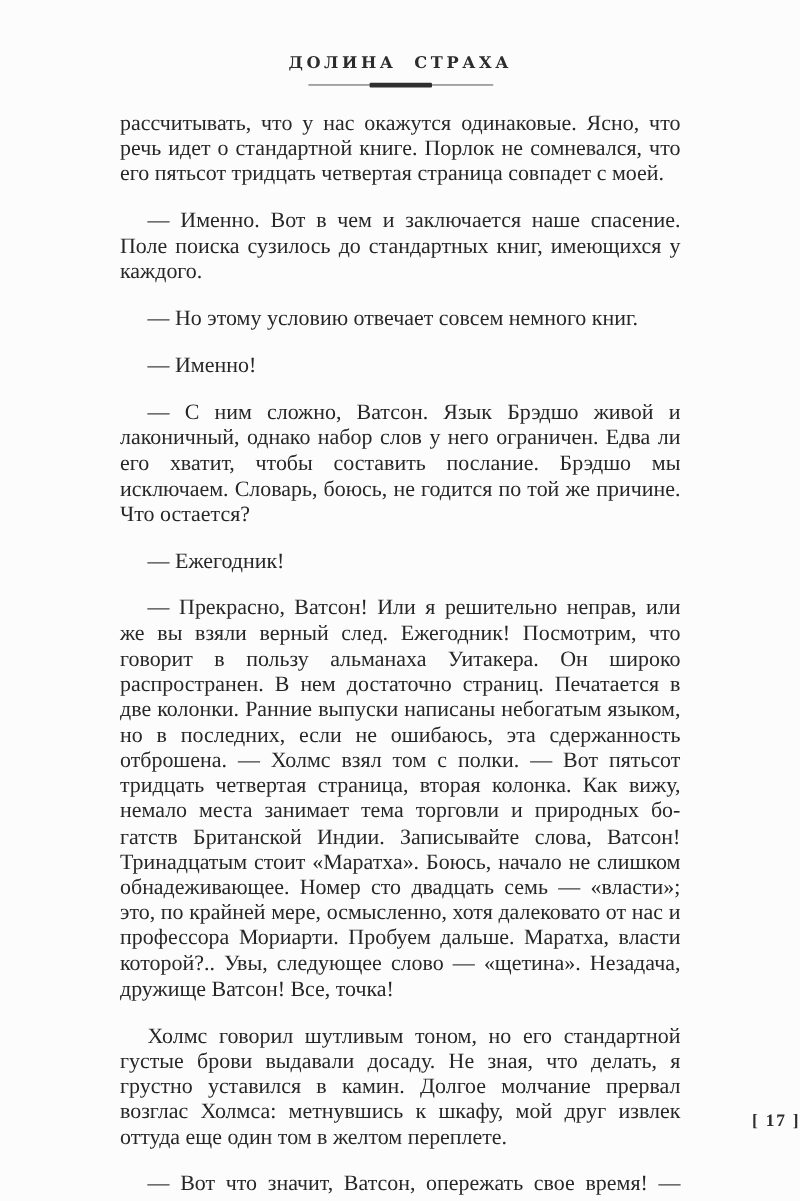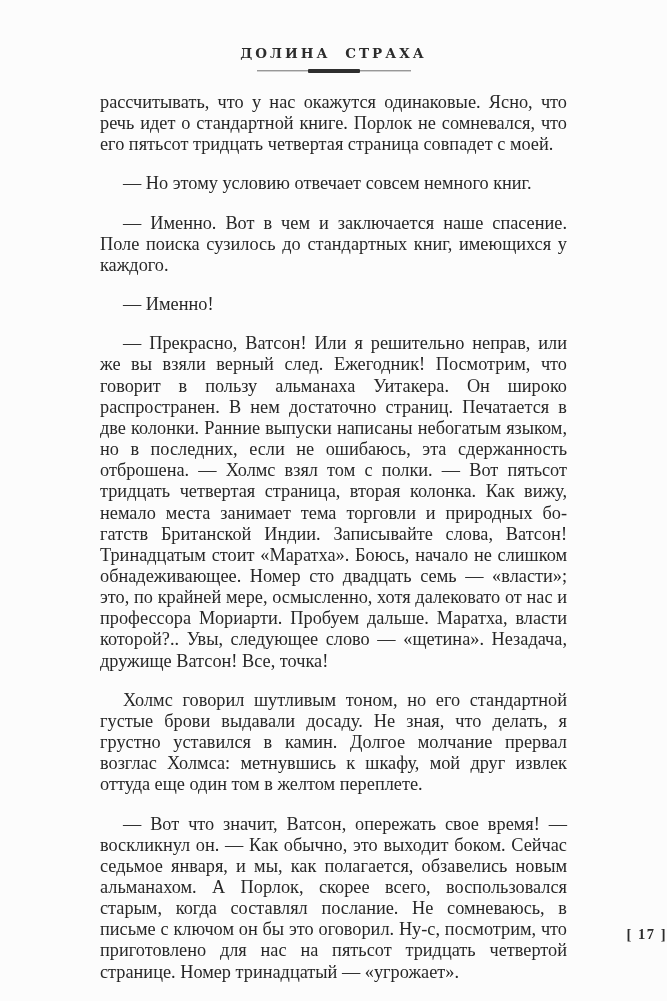--- a/index.html
+++ b/index.html
@@ -84,23 +84,25 @@
 
 <div class="page">
 
   <div>
     <div class="chapter-title">ДОЛИНА СТРАХА</div>
     <div class="ornament"></div>
   </div>
 
   <div class="text-block">
     <p class="para first">рассчитывать, что у нас окажутся одинаковые. Ясно, что речь идет о стандартной книге. Порлок не сомневался, что его пять­сот тридцать четвертая страница совпадет с моей.</p>
+    <p class="para">— Именно. Вот в чем и заключается наше спасение. Поле поиска сузилось до стандартных книг, имеющихся у каждого.</p>
     <p class="para">— Но этому условию отвечает совсем немного книг.</p>
-    <p class="para">— Именно. Вот в чем и заключается наше спасение. Поле поиска сузилось до стандартных книг, имеющихся у каждого.</p>
     <p class="para">— Именно!</p>
+    <p class="para">— С ним сложно, Ватсон. Язык Брэдшо живой и лаконич­ный, однако набор слов у него ограничен. Едва ли его хватит, чтобы составить послание. Брэдшо мы исключаем. Словарь, бо­юсь, не годится по той же причине. Что остается?</p>
+    <p class="para">— Ежегодник!</p>
     <p class="para">— Прекрасно, Ватсон! Или я решительно неправ, или же вы взяли верный след. Ежегодник! Посмотрим, что говорит в пользу альманаха Уитакера. Он широко распространен. В нем достаточно страниц. Печатается в две колонки. Ранние выпуски написаны небогатым языком, но в последних, если не ошиба­юсь, эта сдержанность отброшена. — Холмс взял том с полки. — Вот пятьсот тридцать четвертая страница, вторая колонка. Как вижу, немало места занимает тема торговли и природных бо­гатств Британской Индии. Записывайте слова, Ватсон! Трина­дцатым стоит «Маратха». Боюсь, начало не слишком обнадежи­вающее. Номер сто двадцать семь — «власти»; это, по крайней мере, осмысленно, хотя далековато от нас и профессора Мо­риарти. Пробуем дальше. Маратха, власти которой?.. Увы, сле­дующее слово — «щетина». Незадача, дружище Ватсон! Все, точка!</p>
     <p class="para">Холмс говорил шутливым тоном, но его стандартной густые брови выдавали досаду. Не зная, что делать, я грустно уставился в камин. Долгое молчание прервал возглас Холмса: метнувшись к шкафу, мой друг извлек оттуда еще один том в желтом пере­плете.</p>
     <p class="para">— Вот что значит, Ватсон, опережать свое время! — вос­кликнул он. — Как обычно, это выходит боком. Сейчас седьмое января, и мы, как полагается, обзавелись новым альманахом. А Порлок, скорее всего, воспользовался старым, когда составлял послание. Не сомневаюсь, в письме с ключом он бы это огово­рил. Ну-с, посмотрим, что приготовлено для нас на пятьсот три­дцать четвертой странице. Номер тринадцатый — «угрожает».</p>
   </div>
 
   <div class="page-number">[ 17 ]</div>
 
 </div>
 
 </body></html>

